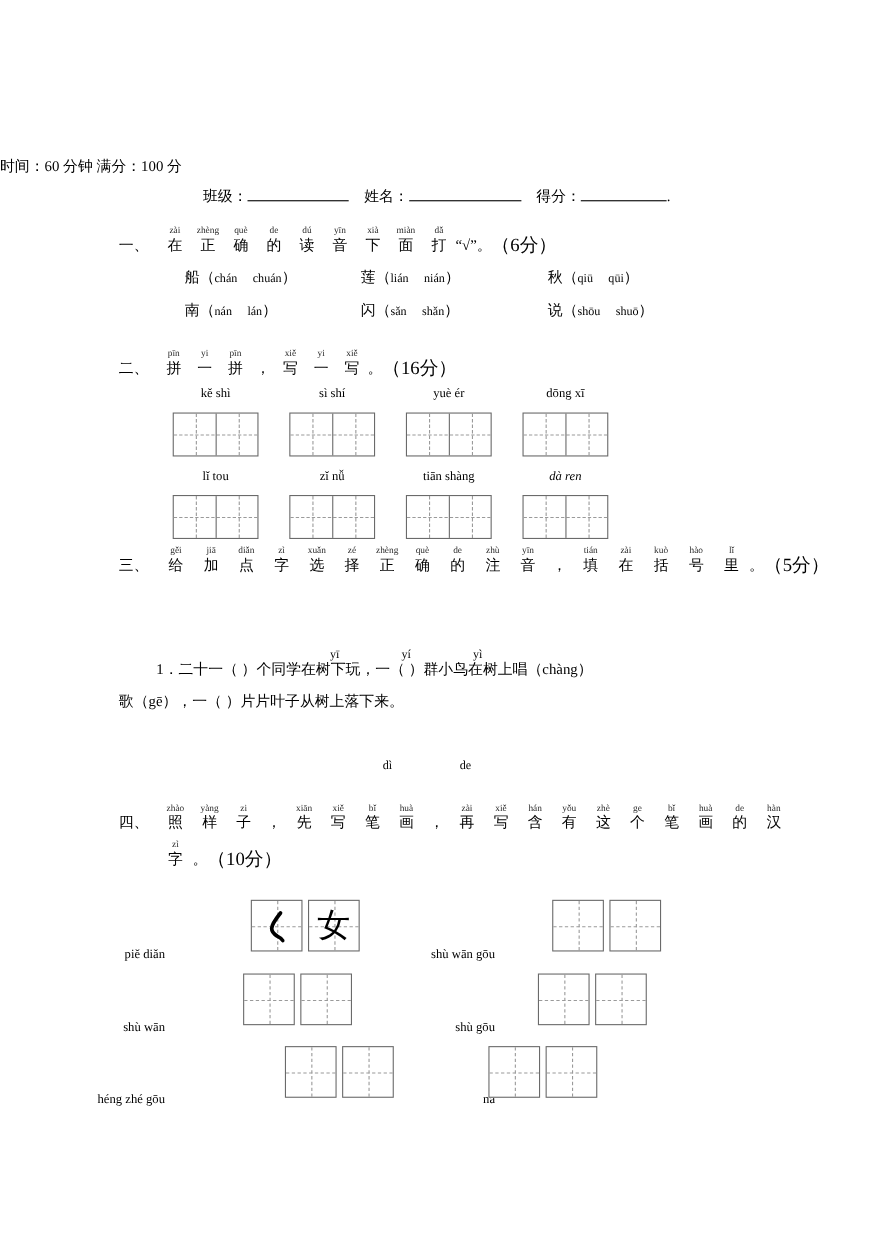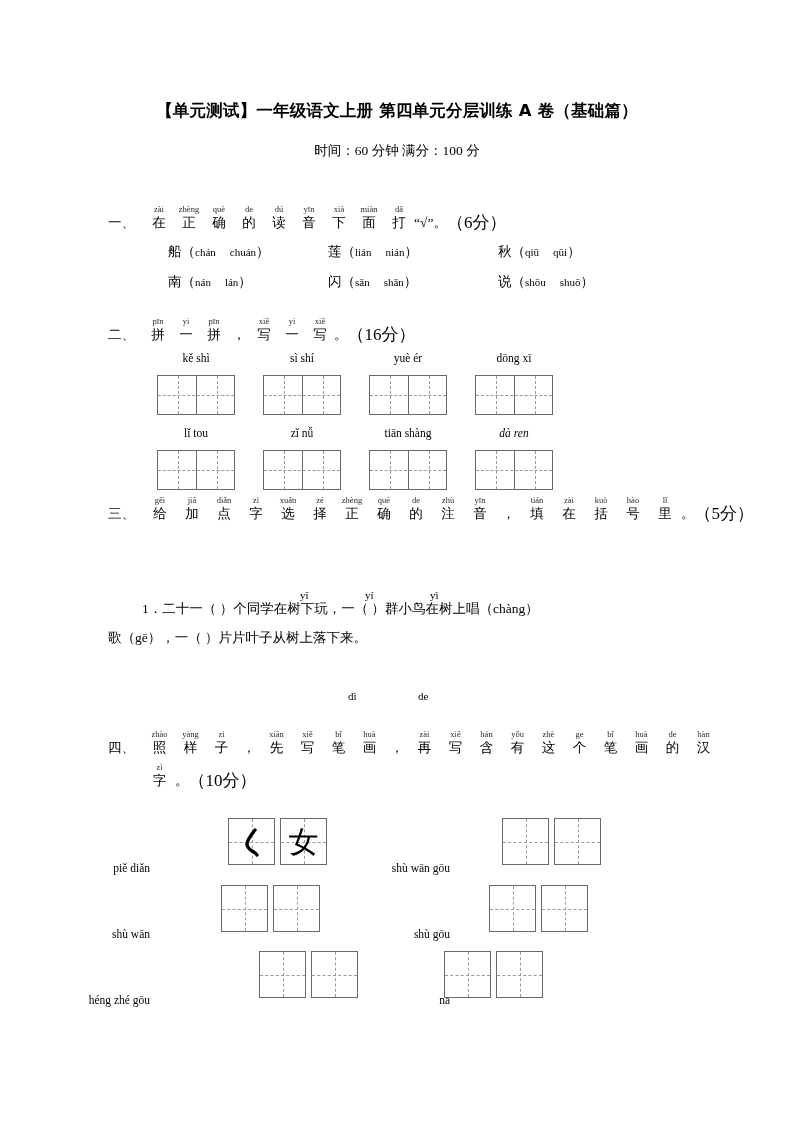--- a/index.html
+++ b/index.html
@@ -31,21 +31,20 @@
     font-family: "DejaVu Sans", sans-serif;
     font-weight: bold;
     font-size: 16.5px;
     letter-spacing: 0.2px;
     white-space: nowrap;
   }
   .doc-subtitle {
     position: absolute;
     left: 0; top: 142px;
     width: 794px;
-    text-align: center;
     font-size: 13.5px;
     font-family: "Liberation Serif", serif;
   }
   .id-line {
     position: absolute;
     left: 0; top: 170px;
     width: 794px;
     text-align: center;
     font-size: 13.5px;
   }
@@ -171,23 +170,25 @@
     font-size: 11.5px;
     text-align: center;
     white-space: nowrap;
   }
 </style>
 </head>
 <body>
 
 <div class="page">
 
-  <div class="doc-title">【单元测试】一年级语文上册 第四单元分层训练 A 卷（基础篇）</div>
   <div class="doc-subtitle">时间：60 分钟 满分：100 分</div>
 
+  <div class="id-line">
+    <span><span>班级：</span></span><span class="blank b1"></span><span class="gap-sm"></span><span>姓名：</span><span class="blank b2"></span><span class="gap-sm"></span><span>得分：</span><span class="blank b3"></span><span>.</span>
+  </div>
 
   <div class="sec" style="left:108px; top:205px; width:620px;">
     <span class="sec-num">一、</span>
     <span class="ruby-row" id="s1ruby" style="left:36px; top:0px;"><span class="ru" style="width: 30px;"><span class="py">zài</span><span class="hz">在</span></span><span class="ru" style="width: 30px;"><span class="py">zhèng</span><span class="hz">正</span></span><span class="ru" style="width: 30px;"><span class="py">què</span><span class="hz">确</span></span><span class="ru" style="width: 30px;"><span class="py">de</span><span class="hz">的</span></span><span class="ru" style="width: 30px;"><span class="py">dú</span><span class="hz">读</span></span><span class="ru" style="width: 30px;"><span class="py">yīn</span><span class="hz">音</span></span><span class="ru" style="width: 30px;"><span class="py">xià</span><span class="hz">下</span></span><span class="ru" style="width: 30px;"><span class="py">miàn</span><span class="hz">面</span></span><span class="ru" style="width: 30px;"><span class="py">dǎ</span><span class="hz">打</span></span><span class="tail">“√”。</span><span class="tail-sm">（6分）</span></span>
   </div>
 
   <div class="line" style="left:168px; top:243px;">
     <span id="s1r1"><span style="display: inline-block; width: 160px;"><span>船</span><span>（</span><span class="mono-py">chán</span><span style="display: inline-block; width: 14px;"></span><span class="mono-py">chuán</span><span>）</span></span><span style="display: inline-block; width: 170px;"><span>莲</span><span>（</span><span class="mono-py">lián</span><span style="display: inline-block; width: 14px;"></span><span class="mono-py">nián</span><span>）</span></span><span style="display: inline-block; width: 150px;"><span>秋</span><span>（</span><span class="mono-py">qiū</span><span style="display: inline-block; width: 14px;"></span><span class="mono-py">qūi</span><span>）</span></span></span>
   </div>
   <div class="line" style="left:168px; top:273px;">

